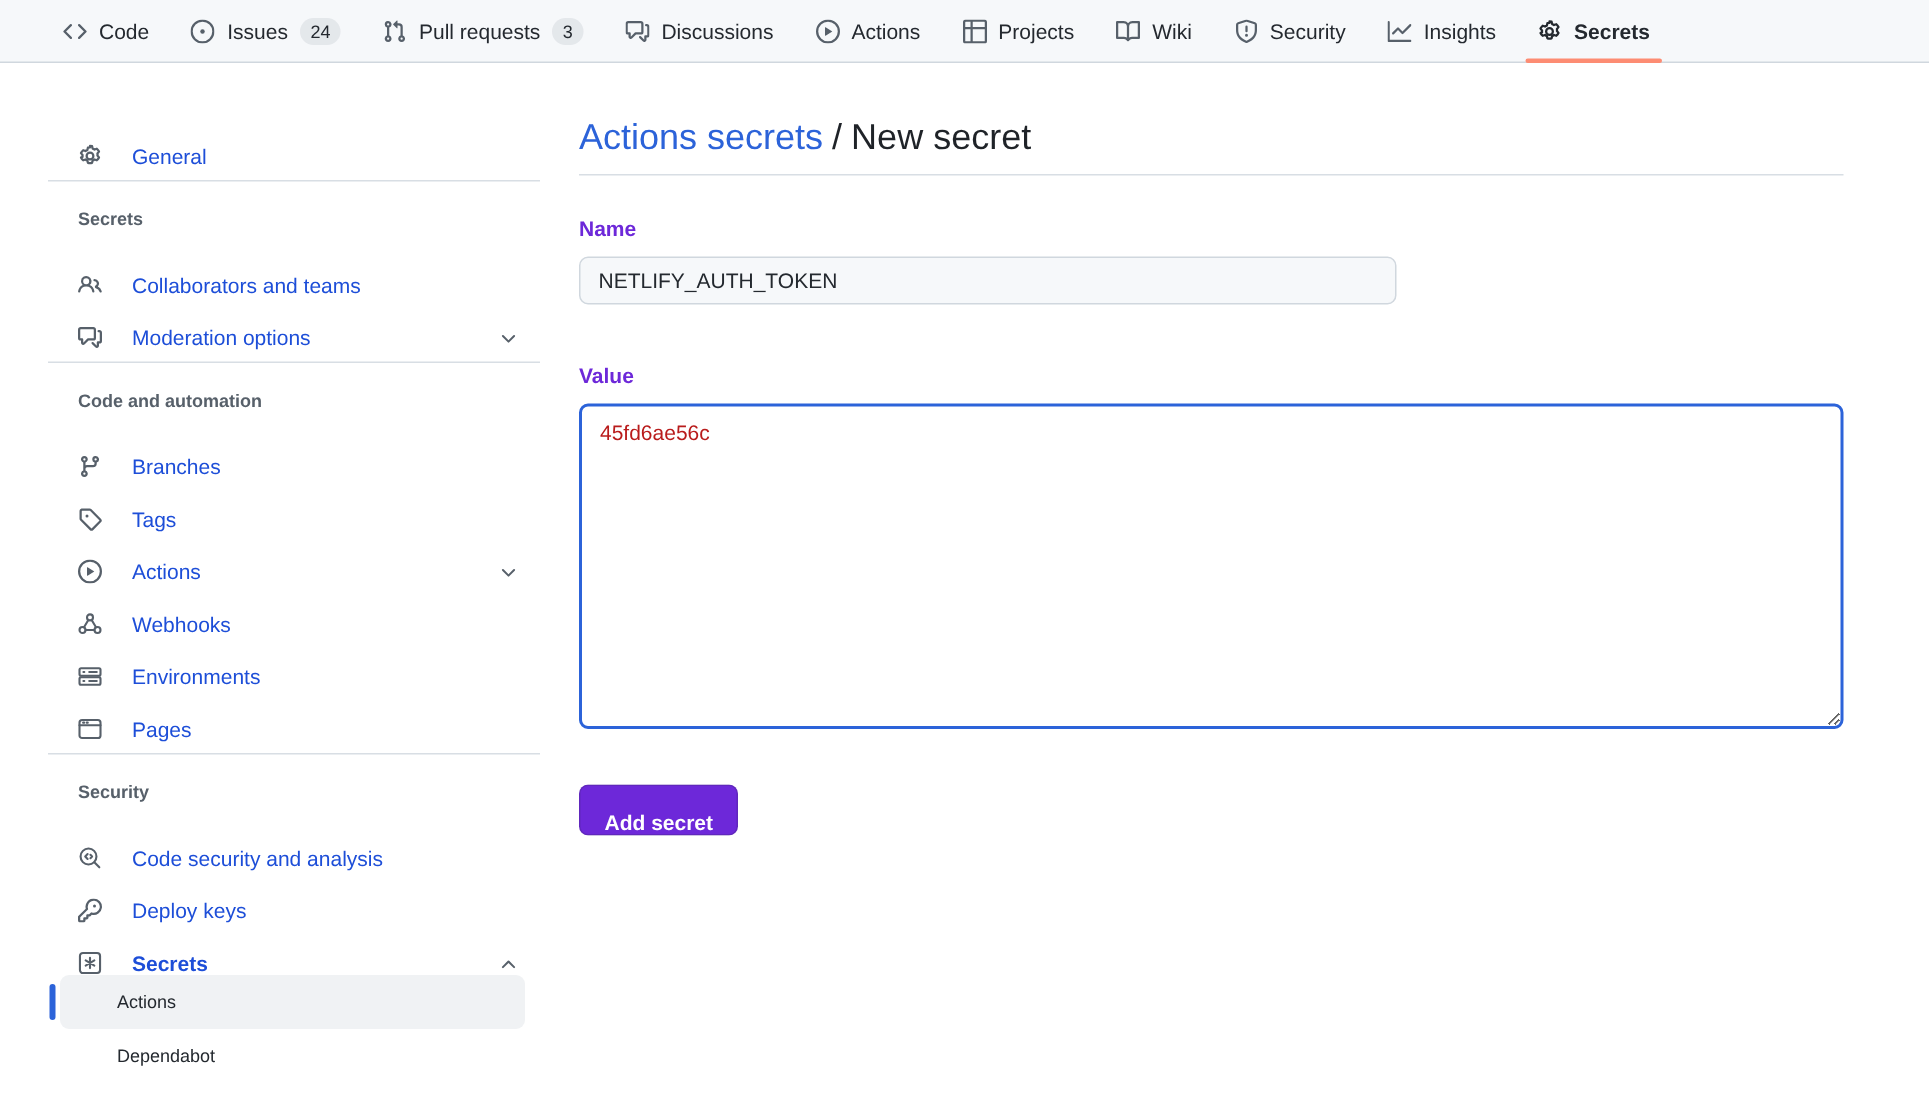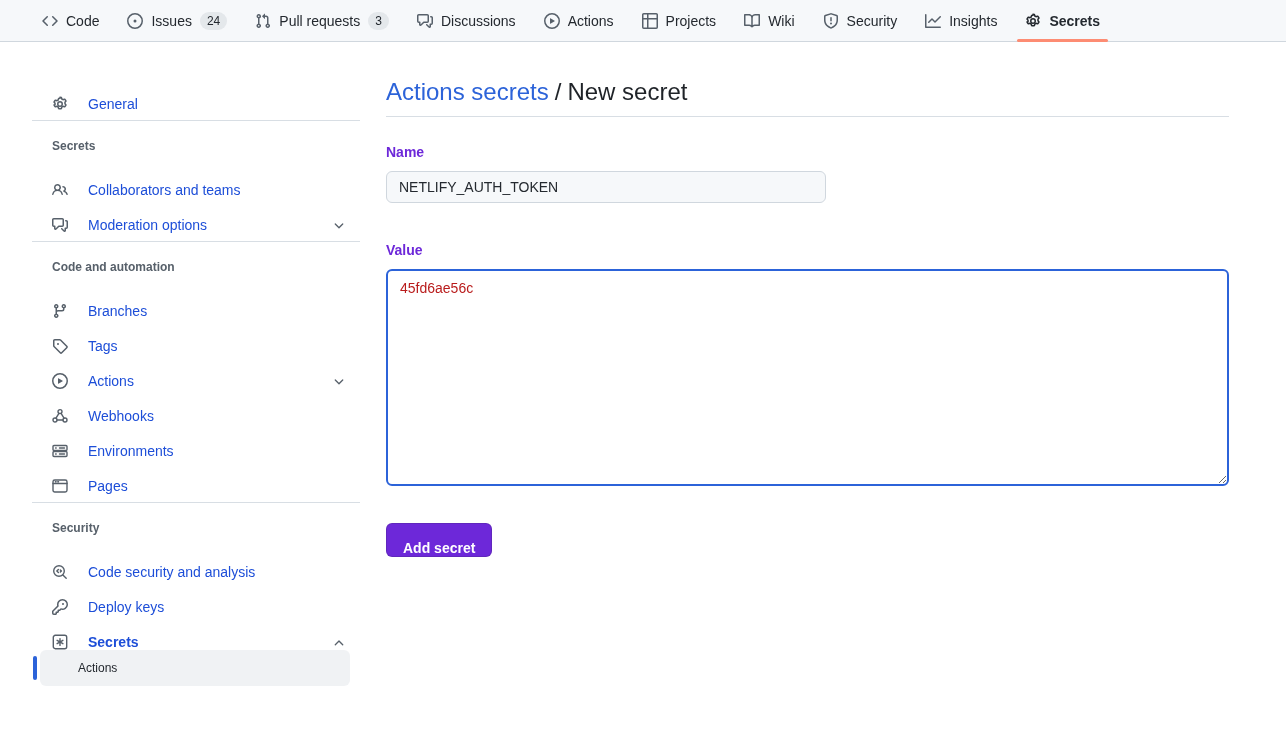--- a/index.html
+++ b/index.html
@@ -74,21 +74,21 @@
   .page-title .sep { margin:0 6px; color:#1f2328; }
   .page-title .current { color:#1f2328; }
 
   .field { margin-top:25px; }
   .field + .field { margin-top:37px; }
   .field-label {
     display:block; font-weight:700; font-size:14px; line-height:21px;
     margin-bottom:8px; color:#6d28d9;
   }
   .name-input {
-    width:440px; height:32px; padding:5px 12px;
+    width:545px; height:32px; padding:5px 12px;
     font-size:14px; font-family:inherit; color:#24292f;
     background:#f6f8fa; border:1px solid #d0d7de; border-radius:6px;
     outline:none;
   }
   .value-textarea {
     width:100%; height:217px; padding:9px 12px;
     font-size:14px; font-family:inherit; color:#b91c1c;
     background:#ffffff; border:2px solid #2c63d9; border-radius:6px;
     outline:none; resize:both;
   }
@@ -349,20 +349,23 @@
             <path d="M3.22 10.53a.749.749 0 0 1 0-1.06l4.25-4.25a.749.749 0 0 1 1.06 0l4.25 4.25a.749.749 0 1 1-1.06 1.06L8 6.811l-3.72 3.719a.749.749 0 0 1-1.06 0Z"></path>
           </svg>
         </span>
     </div>
 
     <div class="sub-item selected">
       <span class="accent"></span>
       <span>Actions</span>
     </div>
 
+    <div class="sub-item">
+      <span>Dependabot</span>
+    </div>
 
   </aside>
 
   <main class="main">
 
     <h2 class="page-title">
       <a>Actions secrets</a><span class="sep">/</span><span class="current">New secret</span>
     </h2>
 
     <div class="field">

